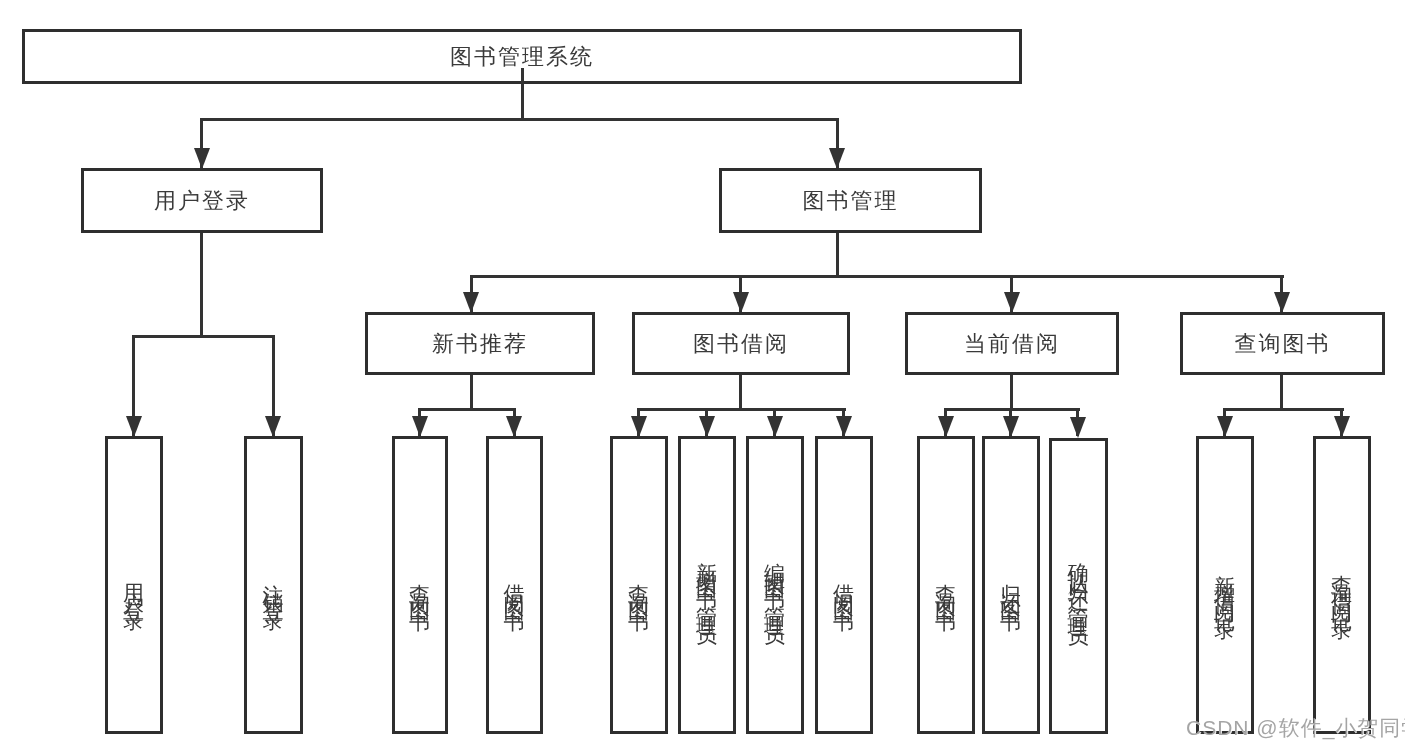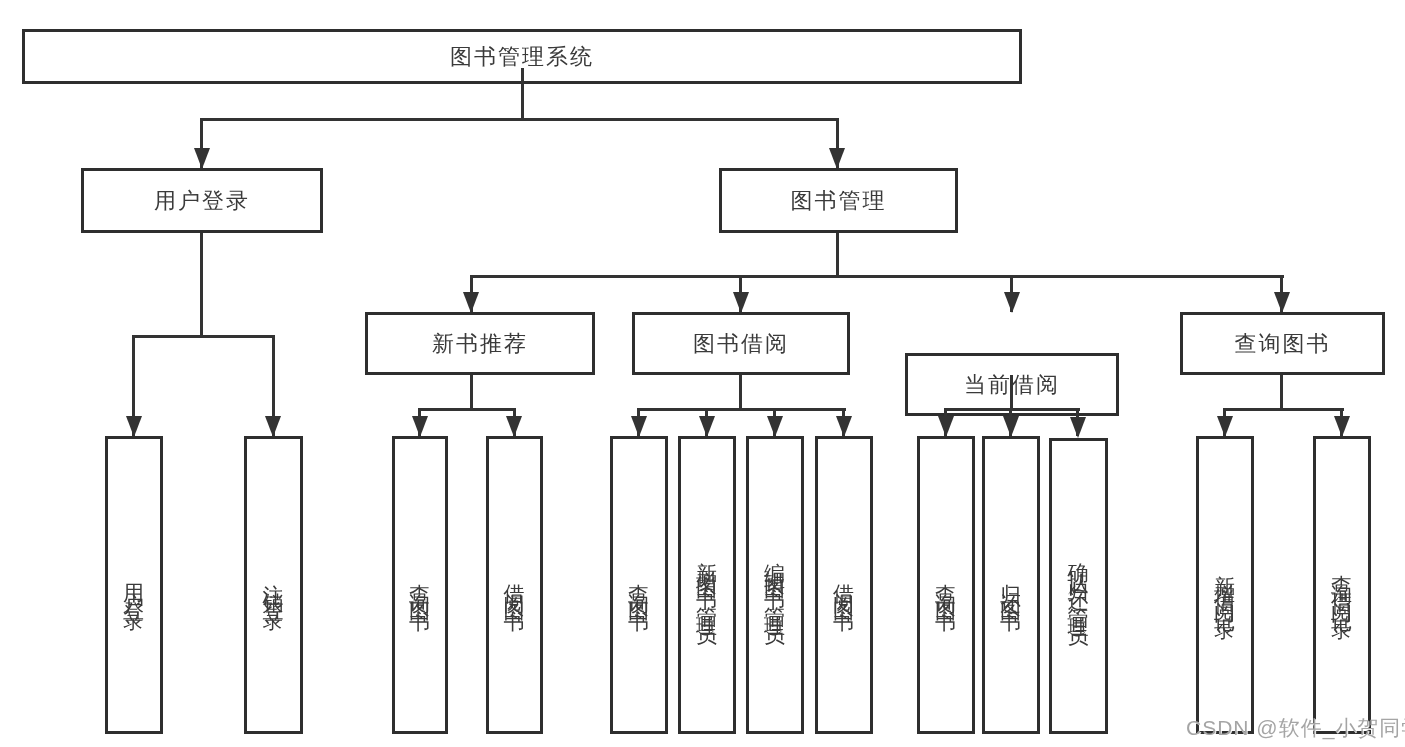--- a/index.html
+++ b/index.html
@@ -57,31 +57,31 @@
 
 <div class="canvas">
 
   <div class="box" style="left:22px;top:13px;width:1000px;height:55px;margin-top:16px;">
     <span class="h-label">图书管理系统</span>
   </div>
 
   <div class="box" style="left:81px;top:168px;width:242px;height:65px;">
     <span class="h-label">用户登录</span>
   </div>
-  <div class="box" style="left:719px;top:168px;width:239px;height:65px;">
+  <div class="box" style="left:719px;top:168px;width:263px;height:65px;">
     <span class="h-label">图书管理</span>
   </div>
 
   <div class="box" style="left:365px;top:312px;width:230px;height:63px;">
     <span class="h-label">新书推荐</span>
   </div>
   <div class="box" style="left:632px;top:312px;width:218px;height:63px;">
     <span class="h-label">图书借阅</span>
   </div>
-  <div class="box" style="left:905px;top:312px;width:214px;height:63px;margin-top:41px;">
+  <div class="box" style="left:905px;top:312px;width:214px;height:63px;">
     <span class="h-label">当前借阅</span>
   </div>
   <div class="box" style="left:1180px;top:312px;width:205px;height:63px;">
     <span class="h-label">查询图书</span>
   </div>
 
   <div class="box leaf" style="left:105px;top:436px;width:58px;height:298px;">
     <span class="v-label">用户登录</span>
   </div>
   <div class="box leaf" style="left:244px;top:436px;width:59px;height:298px;">

